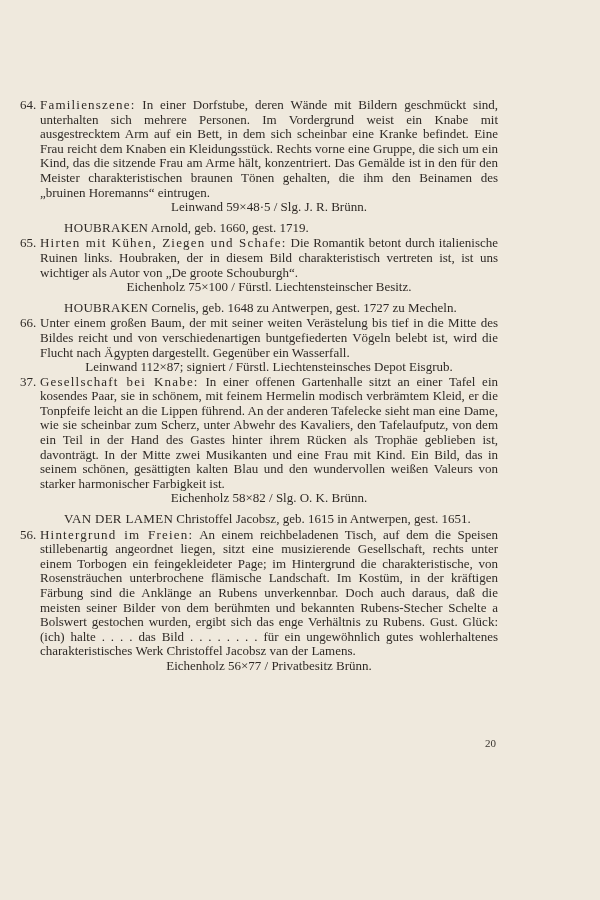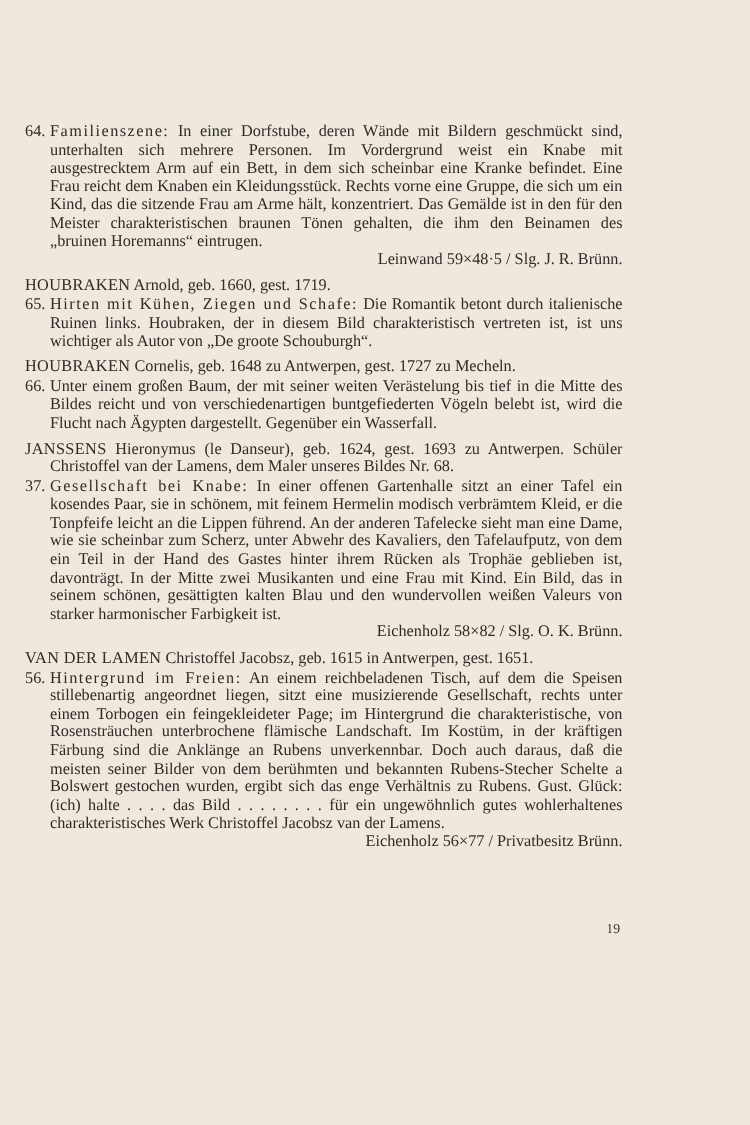--- a/index.html
+++ b/index.html
@@ -13,24 +13,24 @@
   }
   .page {
     position: absolute;
     left: 20px; top: 98px;
     width: 478px;
   }
   .block { font-size: 13px; line-height: 14.6px; text-align: justify; }
   .entry { position: relative; padding-left: 20px; margin-bottom: 0; }
   .entry .num { position: absolute; left: 0; top: 0; }
   .title { letter-spacing: 1.2px; }
-  .artist { margin-top: 6px; margin-bottom: 1px; padding-left: 0; }
+  .artist { margin-top: 6px; margin-bottom: 1px; padding-left: 0; margin-left: 44px; }
   .artist.hang { padding-left: 20px; text-indent: -20px; }
   .artist .name { letter-spacing: 0.3px; }
-  .meta { display: block; text-align: right; }
+  .meta { display: block; text-align: center; }
   .pageno {
     position: absolute; left: 485px; top: 737px;
     font-size: 11px; color: #3a3530;
   }
 </style>
 </head>
 <body>
 
 <div class="page">
 
@@ -42,48 +42,46 @@
   </div>
 
   <div class="block artist">
     <span class="name">HOUBRAKEN</span>
     <span>Arnold, geb. 1660, gest. 1719.</span>
   </div>
   <div class="block entry">
     <span class="num">65.</span>
     <span class="title">Hirten mit Kühen, Ziegen und Schafe:</span>
     <span>Die Romantik betont durch italienische Ruinen links. Houbraken, der in diesem Bild charakteristisch vertreten ist, ist uns wichtiger als Autor von „De groote Schouburgh“.</span>
+    <span class="meta">Eichenholz 75×100 / Fürstl. Liechtensteinscher Besitz.</span>
   </div>
 
   <div class="block artist">
     <span class="name">HOUBRAKEN</span>
     <span>Cornelis, geb. 1648 zu Antwerpen, gest. 1727 zu Mecheln.</span>
   </div>
   <div class="block entry">
     <span class="num">66.</span>
     <span>Unter einem großen Baum, der mit seiner weiten Verästelung bis tief in die Mitte des Bildes reicht und von verschiedenartigen buntgefiederten Vögeln belebt ist, wird die Flucht nach Ägypten dargestellt. Gegenüber ein Wasserfall.</span>
+    <span class="meta">Leinwand 112×87; signiert / Fürstl. Liechtensteinsches Depot Eisgrub.</span>
   </div>
 
-  <div class="block artist hang">
-    <span class="name">JANSSENS</span>
-    <span>Hieronymus (le Danseur), geb. 1624, gest. 1693 zu Antwerpen. Schüler Christoffel van der Lamens, dem Maler unseres Bildes Nr. 68.</span>
-  </div>
   <div class="block entry">
     <span class="num">37.</span>
     <span class="title">Gesellschaft bei Knabe:</span>
     <span>In einer offenen Gartenhalle sitzt an einer Tafel ein kosendes Paar, sie in schönem, mit feinem Hermelin modisch verbrämtem Kleid, er die Tonpfeife leicht an die Lippen führend. An der anderen Tafelecke sieht man eine Dame, wie sie scheinbar zum Scherz, unter Abwehr des Kavaliers, den Tafelaufputz, von dem ein Teil in der Hand des Gastes hinter ihrem Rücken als Trophäe geblieben ist, davonträgt. In der Mitte zwei Musikanten und eine Frau mit Kind. Ein Bild, das in seinem schönen, gesättigten kalten Blau und den wundervollen weißen Valeurs von starker harmonischer Farbigkeit ist.</span>
     <span class="meta">Eichenholz 58×82 / Slg. O. K. Brünn.</span>
   </div>
 
   <div class="block artist">
     <span class="name">VAN DER LAMEN</span>
     <span>Christoffel Jacobsz, geb. 1615 in Antwerpen, gest. 1651.</span>
   </div>
   <div class="block entry">
     <span class="num">56.</span>
     <span class="title">Hintergrund im Freien:</span>
     <span>An einem reichbeladenen Tisch, auf dem die Speisen stillebenartig angeordnet liegen, sitzt eine musizierende Gesellschaft, rechts unter einem Torbogen ein feingekleideter Page; im Hintergrund die charakteristische, von Rosensträuchen unterbrochene flämische Landschaft. Im Kostüm, in der kräftigen Färbung sind die Anklänge an Rubens unverkennbar. Doch auch daraus, daß die meisten seiner Bilder von dem berühmten und bekannten Rubens-Stecher Schelte a Bolswert gestochen wurden, ergibt sich das enge Verhältnis zu Rubens. Gust. Glück: (ich) halte . . . . das Bild . . . . . . . . für ein ungewöhnlich gutes wohlerhaltenes charakteristisches Werk Christoffel Jacobsz van der Lamens.</span>
     <span class="meta">Eichenholz 56×77 / Privatbesitz Brünn.</span>
   </div>
 
 </div>
 
-<div class="pageno">19</div>
+<div class="pageno">20</div>
 
 </body></html>

